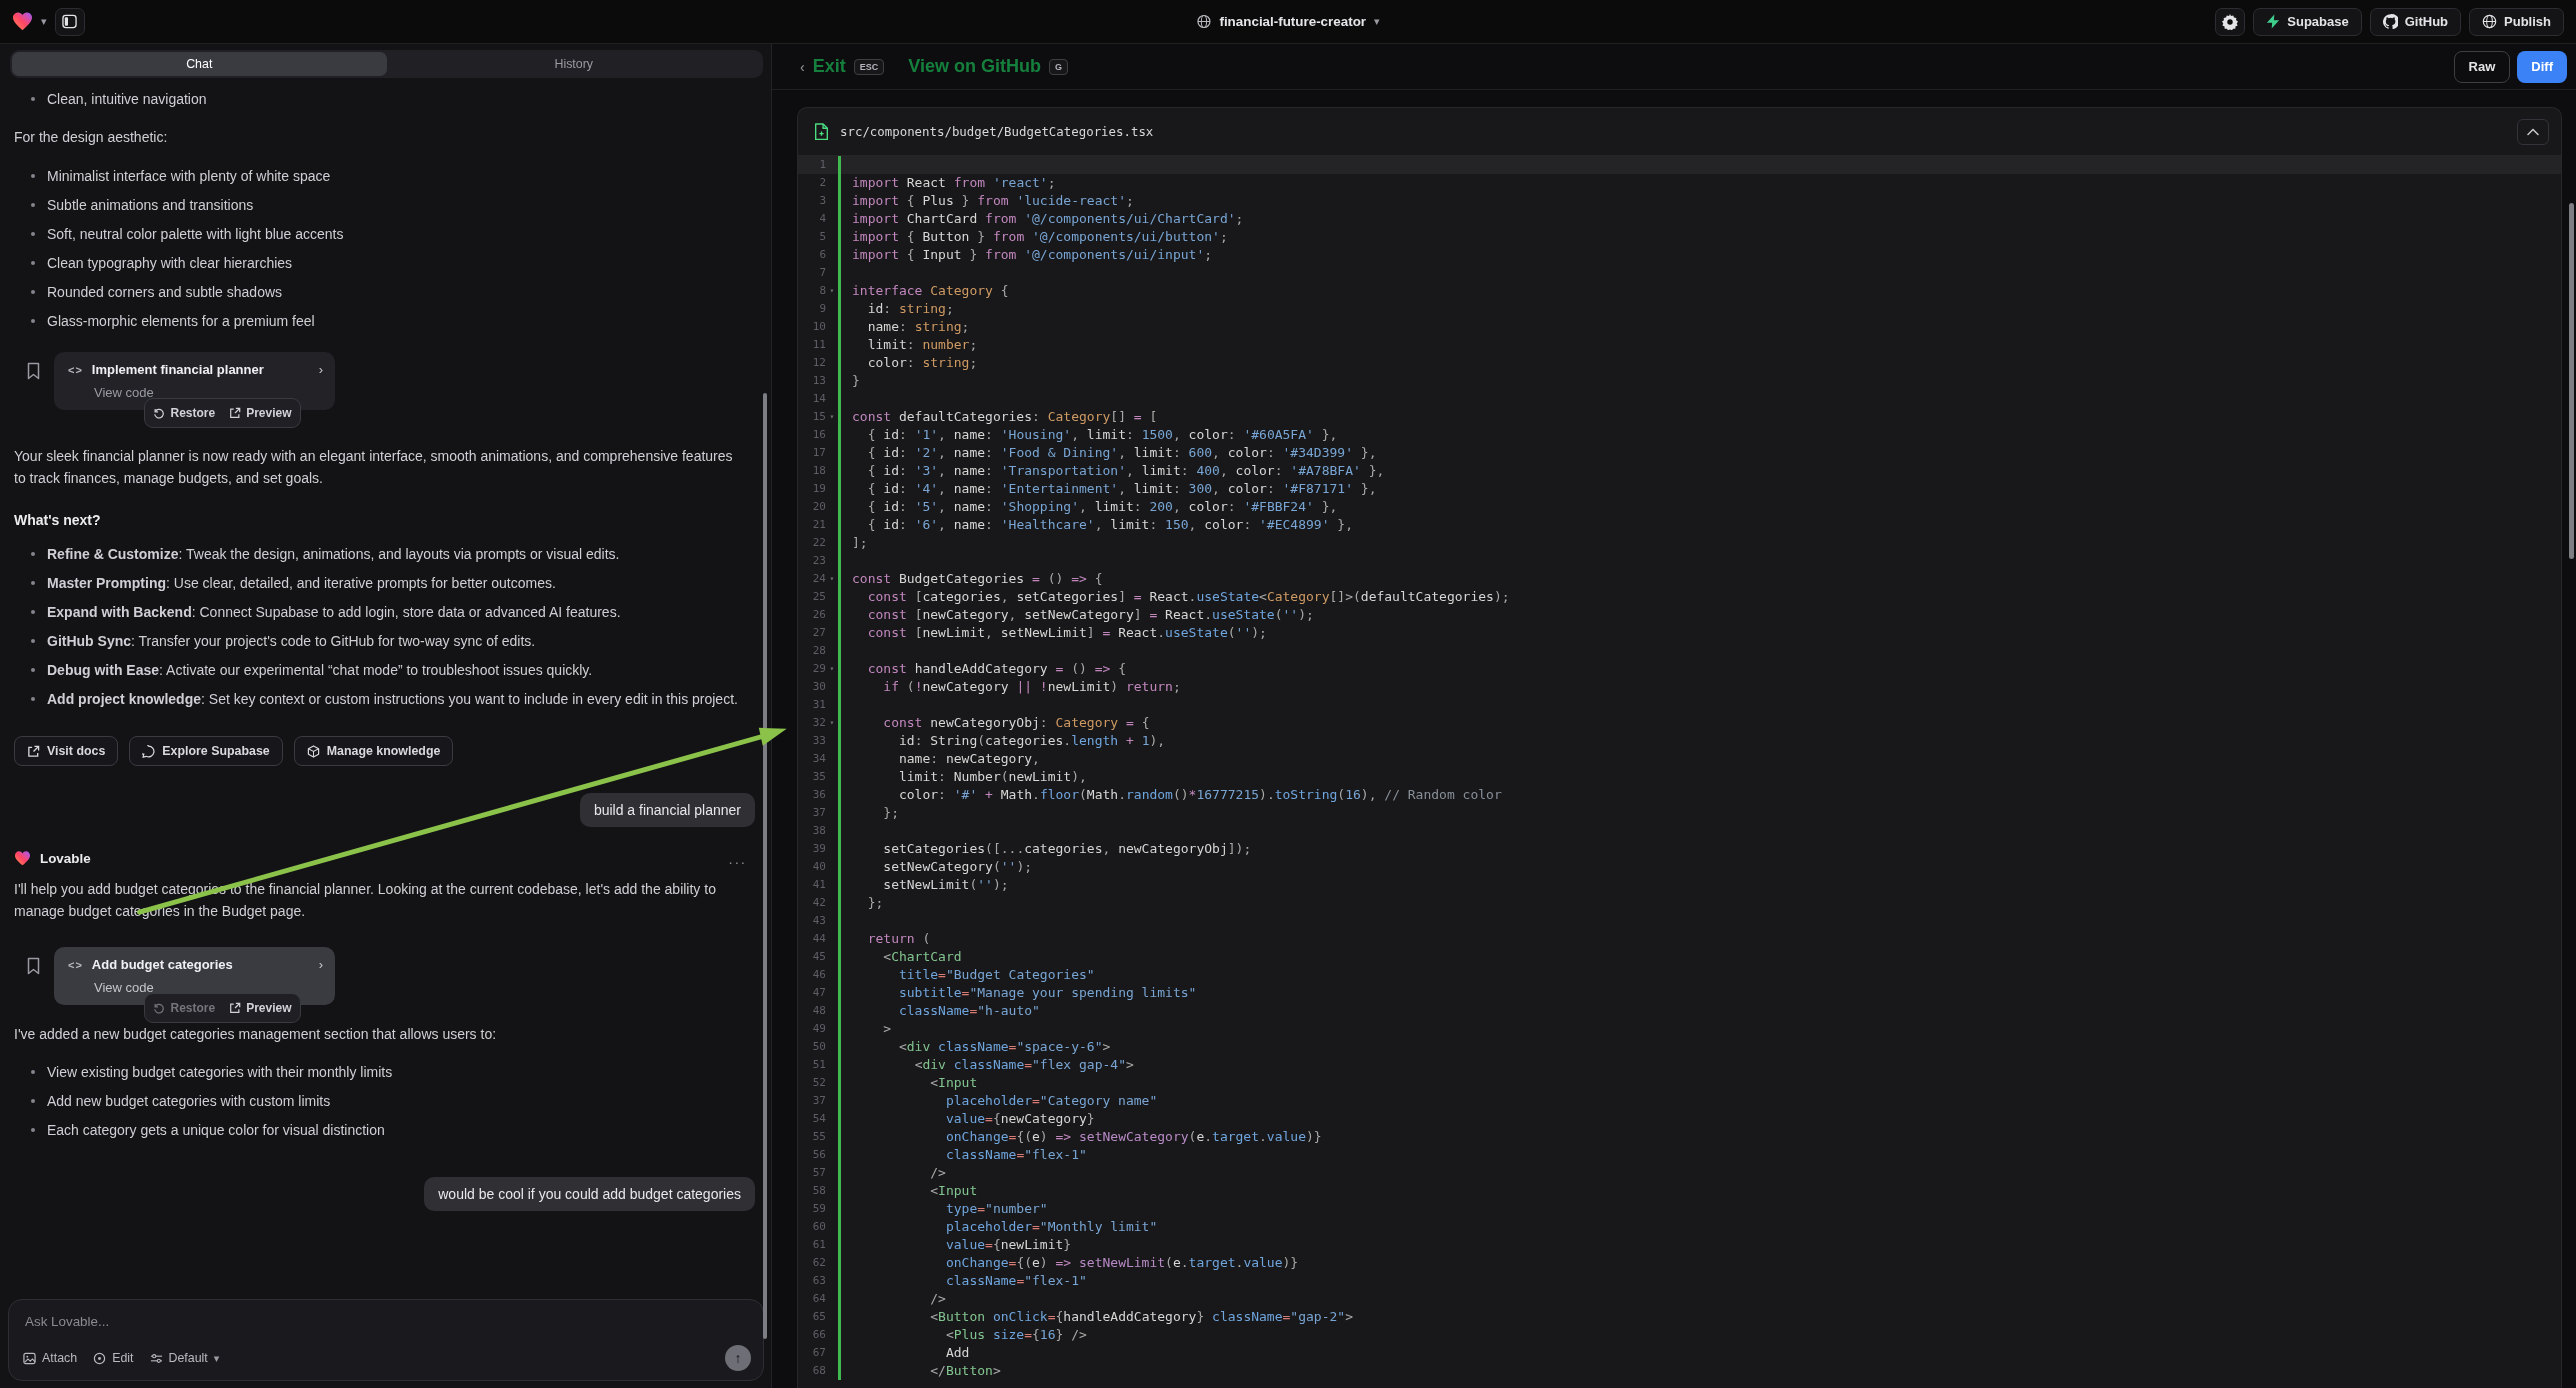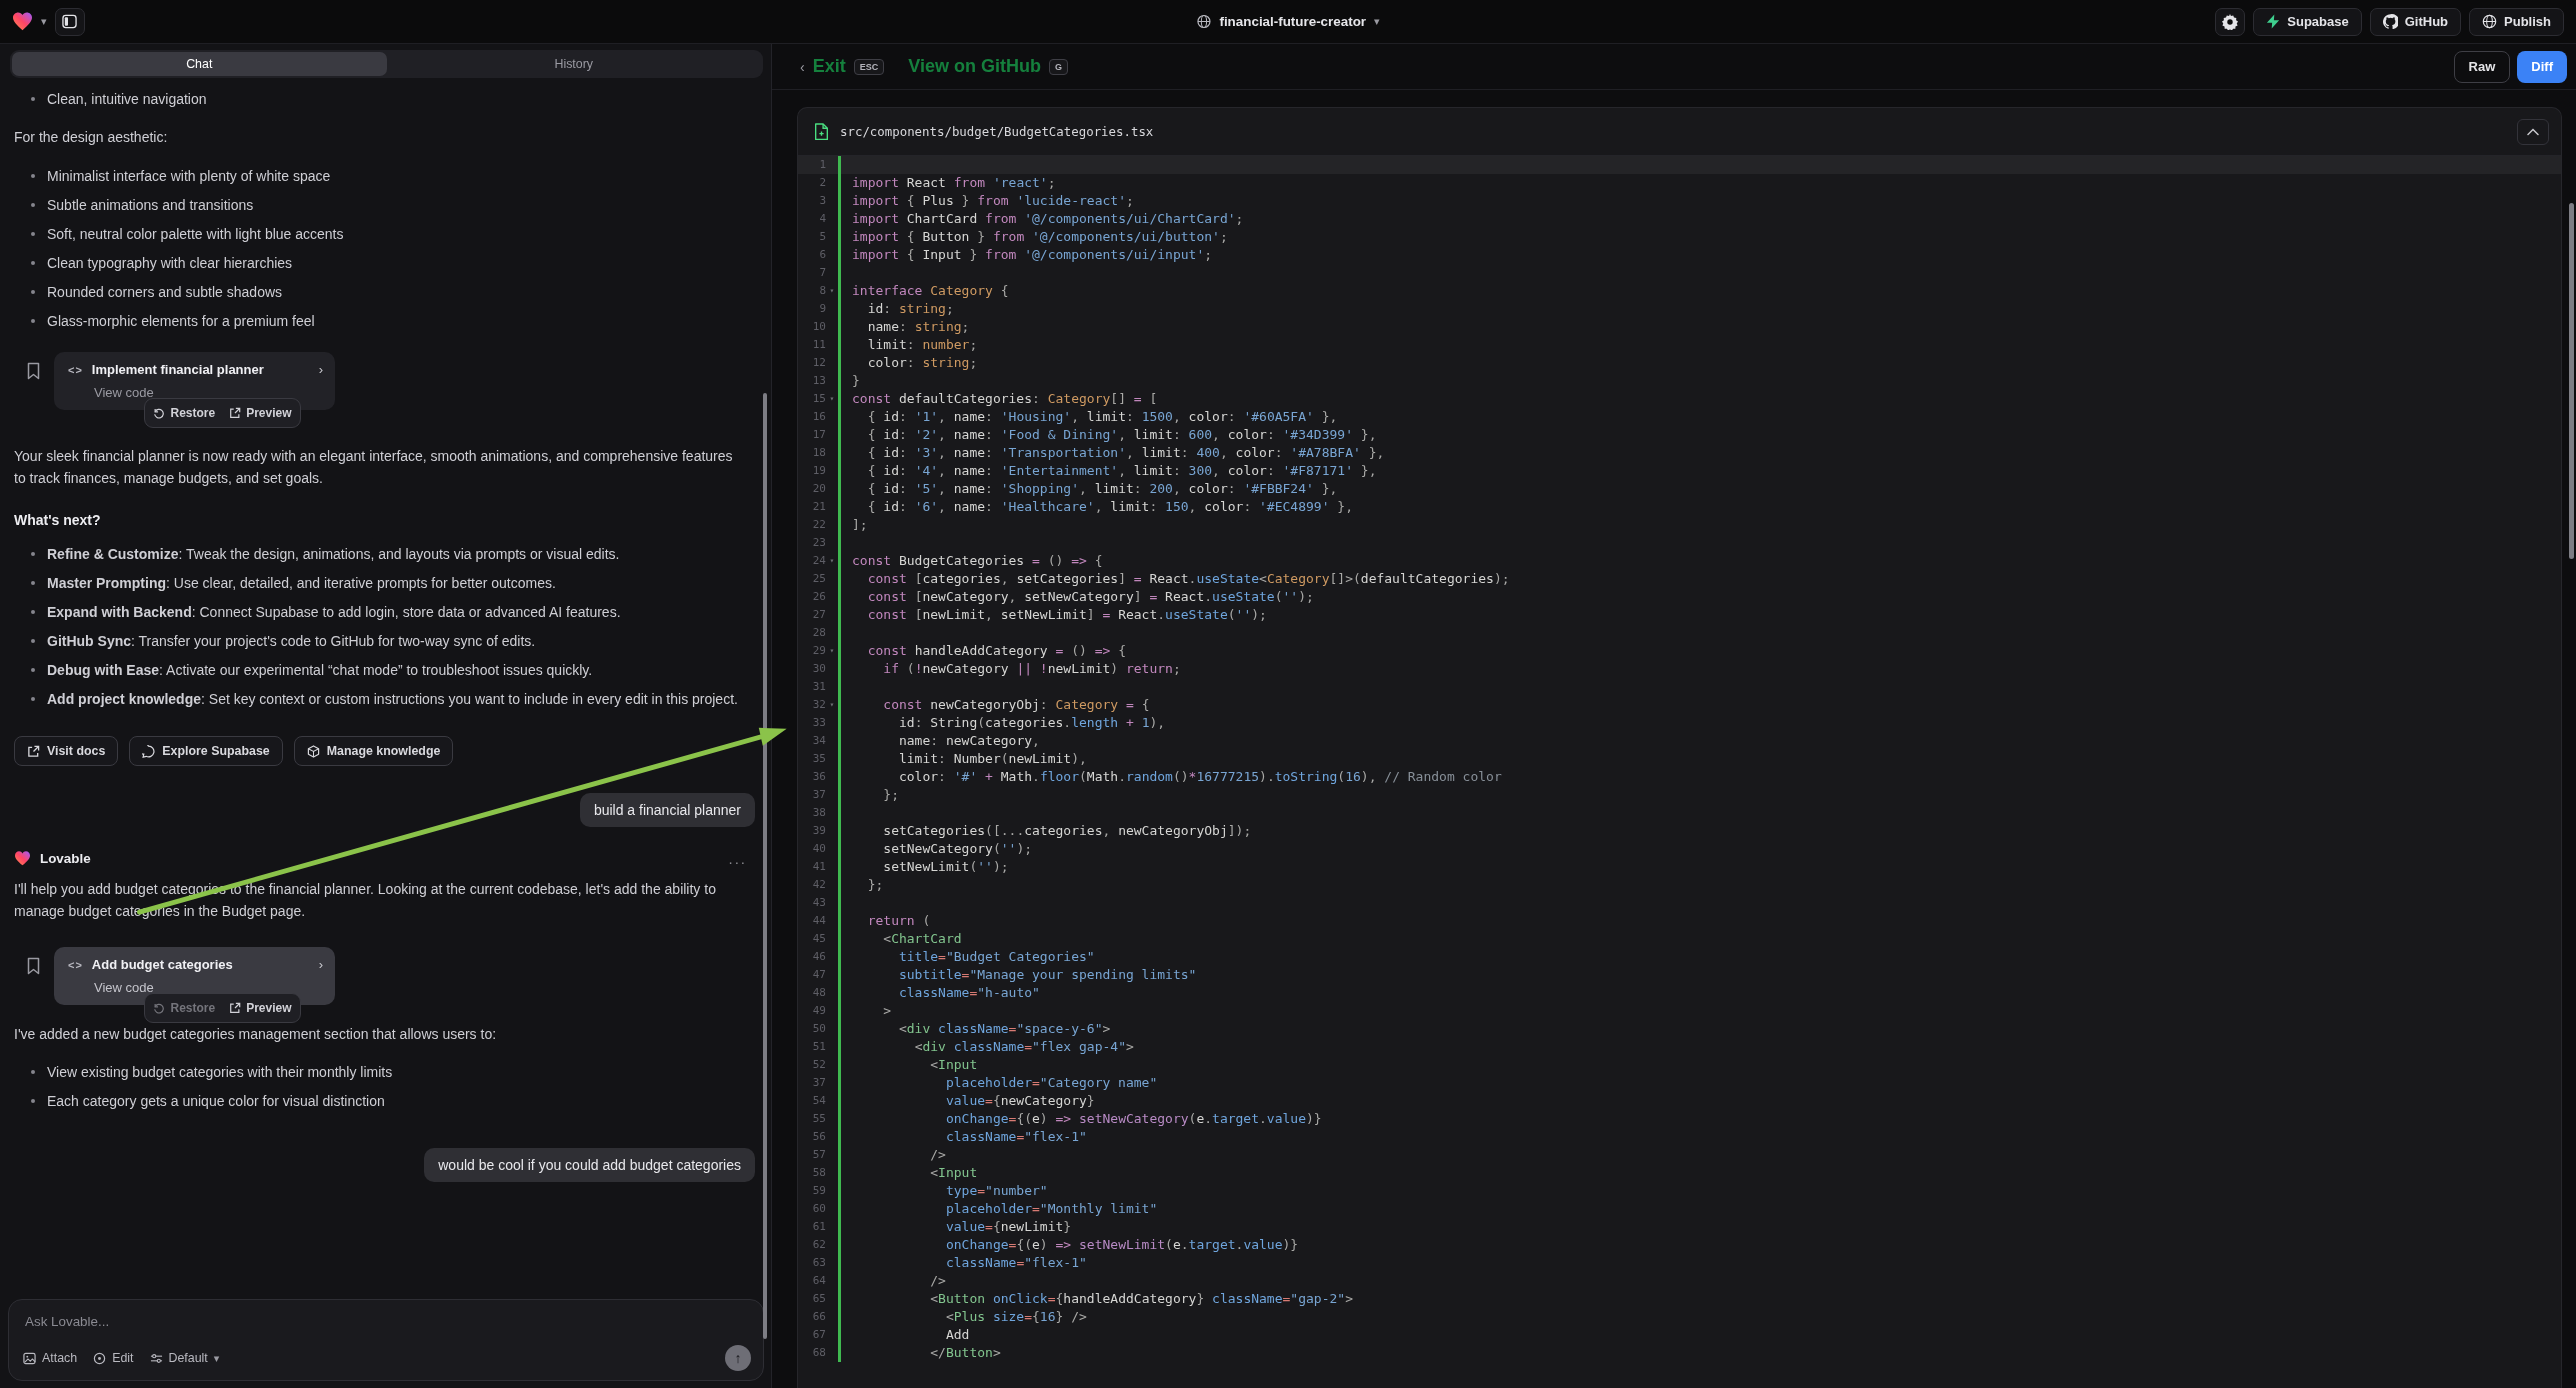--- a/index.html
+++ b/index.html
@@ -354,20 +354,24 @@
 
         <div class="msg" style="">I've added a new budget categories management section that allows users to:</div>
 
         <div id="list-added" style="margin-top:16px">
             <div class="bullet">
               <span class="dot"></span>
               <span class="bt">View existing budget categories with their monthly limits</span>
             </div>
             <div class="bullet">
               <span class="dot"></span>
+              <span class="bt">Add new budget categories with custom limits</span>
+            </div>
+            <div class="bullet">
+              <span class="dot"></span>
               <span class="bt">Each category gets a unique color for visual distinction</span>
             </div>
           </div>
 
         <div class="bubble-row" style="margin-top:36px">
           <div class="bubble">would be cool if you could add budget categories</div>
         </div>
       </div>
 
       <div class="composer">
@@ -444,20 +448,21 @@
               <div class="cline"><span class="ln">4</span><span class="fold"></span><span class="lc"><span class="tk-kw">import</span> <span class="tk-pl">ChartCard</span> <span class="tk-kw">from</span> <span class="tk-st">'@/components/ui/ChartCard'</span><span class="tk-pu">;</span></span></div>
               <div class="cline"><span class="ln">5</span><span class="fold"></span><span class="lc"><span class="tk-kw">import</span> <span class="tk-pu">{</span> <span class="tk-pl">Button</span> <span class="tk-pu">}</span> <span class="tk-kw">from</span> <span class="tk-st">'@/components/ui/button'</span><span class="tk-pu">;</span></span></div>
               <div class="cline"><span class="ln">6</span><span class="fold"></span><span class="lc"><span class="tk-kw">import</span> <span class="tk-pu">{</span> <span class="tk-pl">Input</span> <span class="tk-pu">}</span> <span class="tk-kw">from</span> <span class="tk-st">'@/components/ui/input'</span><span class="tk-pu">;</span></span></div>
               <div class="cline"><span class="ln">7</span><span class="fold"></span><span class="lc">&nbsp;</span></div>
               <div class="cline"><span class="ln">8</span><span class="fold">▾</span><span class="lc"><span class="tk-kw">interface</span> <span class="tk-ty">Category</span> <span class="tk-pu">{</span></span></div>
               <div class="cline"><span class="ln">9</span><span class="fold"></span><span class="lc">  <span class="tk-pl">id</span><span class="tk-pu">:</span> <span class="tk-ty">string</span><span class="tk-pu">;</span></span></div>
               <div class="cline"><span class="ln">10</span><span class="fold"></span><span class="lc">  <span class="tk-pl">name</span><span class="tk-pu">:</span> <span class="tk-ty">string</span><span class="tk-pu">;</span></span></div>
               <div class="cline"><span class="ln">11</span><span class="fold"></span><span class="lc">  <span class="tk-pl">limit</span><span class="tk-pu">:</span> <span class="tk-ty">number</span><span class="tk-pu">;</span></span></div>
               <div class="cline"><span class="ln">12</span><span class="fold"></span><span class="lc">  <span class="tk-pl">color</span><span class="tk-pu">:</span> <span class="tk-ty">string</span><span class="tk-pu">;</span></span></div>
               <div class="cline"><span class="ln">13</span><span class="fold"></span><span class="lc"><span class="tk-pu">}</span></span></div>
+              <div class="cline"><span class="ln">14</span><span class="fold"></span><span class="lc">&nbsp;</span></div>
               <div class="cline"><span class="ln">15</span><span class="fold">▾</span><span class="lc"><span class="tk-kw">const</span> <span class="tk-pl">defaultCategories</span><span class="tk-pu">:</span> <span class="tk-ty">Category</span><span class="tk-pu">[</span><span class="tk-pu">]</span> <span class="tk-kw">=</span> <span class="tk-pu">[</span></span></div>
               <div class="cline"><span class="ln">16</span><span class="fold"></span><span class="lc">  <span class="tk-pu">{</span> <span class="tk-pl">id</span><span class="tk-pu">:</span> <span class="tk-st">'1'</span><span class="tk-pu">,</span> <span class="tk-pl">name</span><span class="tk-pu">:</span> <span class="tk-st">'Housing'</span><span class="tk-pu">,</span> <span class="tk-pl">limit</span><span class="tk-pu">:</span> <span class="tk-nu">1500</span><span class="tk-pu">,</span> <span class="tk-pl">color</span><span class="tk-pu">:</span> <span class="tk-st">'#60A5FA'</span> <span class="tk-pu">}</span><span class="tk-pu">,</span></span></div>
               <div class="cline"><span class="ln">17</span><span class="fold"></span><span class="lc">  <span class="tk-pu">{</span> <span class="tk-pl">id</span><span class="tk-pu">:</span> <span class="tk-st">'2'</span><span class="tk-pu">,</span> <span class="tk-pl">name</span><span class="tk-pu">:</span> <span class="tk-st">'Food &amp; Dining'</span><span class="tk-pu">,</span> <span class="tk-pl">limit</span><span class="tk-pu">:</span> <span class="tk-nu">600</span><span class="tk-pu">,</span> <span class="tk-pl">color</span><span class="tk-pu">:</span> <span class="tk-st">'#34D399'</span> <span class="tk-pu">}</span><span class="tk-pu">,</span></span></div>
               <div class="cline"><span class="ln">18</span><span class="fold"></span><span class="lc">  <span class="tk-pu">{</span> <span class="tk-pl">id</span><span class="tk-pu">:</span> <span class="tk-st">'3'</span><span class="tk-pu">,</span> <span class="tk-pl">name</span><span class="tk-pu">:</span> <span class="tk-st">'Transportation'</span><span class="tk-pu">,</span> <span class="tk-pl">limit</span><span class="tk-pu">:</span> <span class="tk-nu">400</span><span class="tk-pu">,</span> <span class="tk-pl">color</span><span class="tk-pu">:</span> <span class="tk-st">'#A78BFA'</span> <span class="tk-pu">}</span><span class="tk-pu">,</span></span></div>
               <div class="cline"><span class="ln">19</span><span class="fold"></span><span class="lc">  <span class="tk-pu">{</span> <span class="tk-pl">id</span><span class="tk-pu">:</span> <span class="tk-st">'4'</span><span class="tk-pu">,</span> <span class="tk-pl">name</span><span class="tk-pu">:</span> <span class="tk-st">'Entertainment'</span><span class="tk-pu">,</span> <span class="tk-pl">limit</span><span class="tk-pu">:</span> <span class="tk-nu">300</span><span class="tk-pu">,</span> <span class="tk-pl">color</span><span class="tk-pu">:</span> <span class="tk-st">'#F87171'</span> <span class="tk-pu">}</span><span class="tk-pu">,</span></span></div>
               <div class="cline"><span class="ln">20</span><span class="fold"></span><span class="lc">  <span class="tk-pu">{</span> <span class="tk-pl">id</span><span class="tk-pu">:</span> <span class="tk-st">'5'</span><span class="tk-pu">,</span> <span class="tk-pl">name</span><span class="tk-pu">:</span> <span class="tk-st">'Shopping'</span><span class="tk-pu">,</span> <span class="tk-pl">limit</span><span class="tk-pu">:</span> <span class="tk-nu">200</span><span class="tk-pu">,</span> <span class="tk-pl">color</span><span class="tk-pu">:</span> <span class="tk-st">'#FBBF24'</span> <span class="tk-pu">}</span><span class="tk-pu">,</span></span></div>
               <div class="cline"><span class="ln">21</span><span class="fold"></span><span class="lc">  <span class="tk-pu">{</span> <span class="tk-pl">id</span><span class="tk-pu">:</span> <span class="tk-st">'6'</span><span class="tk-pu">,</span> <span class="tk-pl">name</span><span class="tk-pu">:</span> <span class="tk-st">'Healthcare'</span><span class="tk-pu">,</span> <span class="tk-pl">limit</span><span class="tk-pu">:</span> <span class="tk-nu">150</span><span class="tk-pu">,</span> <span class="tk-pl">color</span><span class="tk-pu">:</span> <span class="tk-st">'#EC4899'</span> <span class="tk-pu">}</span><span class="tk-pu">,</span></span></div>
               <div class="cline"><span class="ln">22</span><span class="fold"></span><span class="lc"><span class="tk-pu">]</span><span class="tk-pu">;</span></span></div>
               <div class="cline"><span class="ln">23</span><span class="fold"></span><span class="lc">&nbsp;</span></div>
               <div class="cline"><span class="ln">24</span><span class="fold">▾</span><span class="lc"><span class="tk-kw">const</span> <span class="tk-pl">BudgetCategories</span> <span class="tk-kw">=</span> <span class="tk-pu">(</span><span class="tk-pu">)</span> <span class="tk-kw">=&gt;</span> <span class="tk-pu">{</span></span></div>

